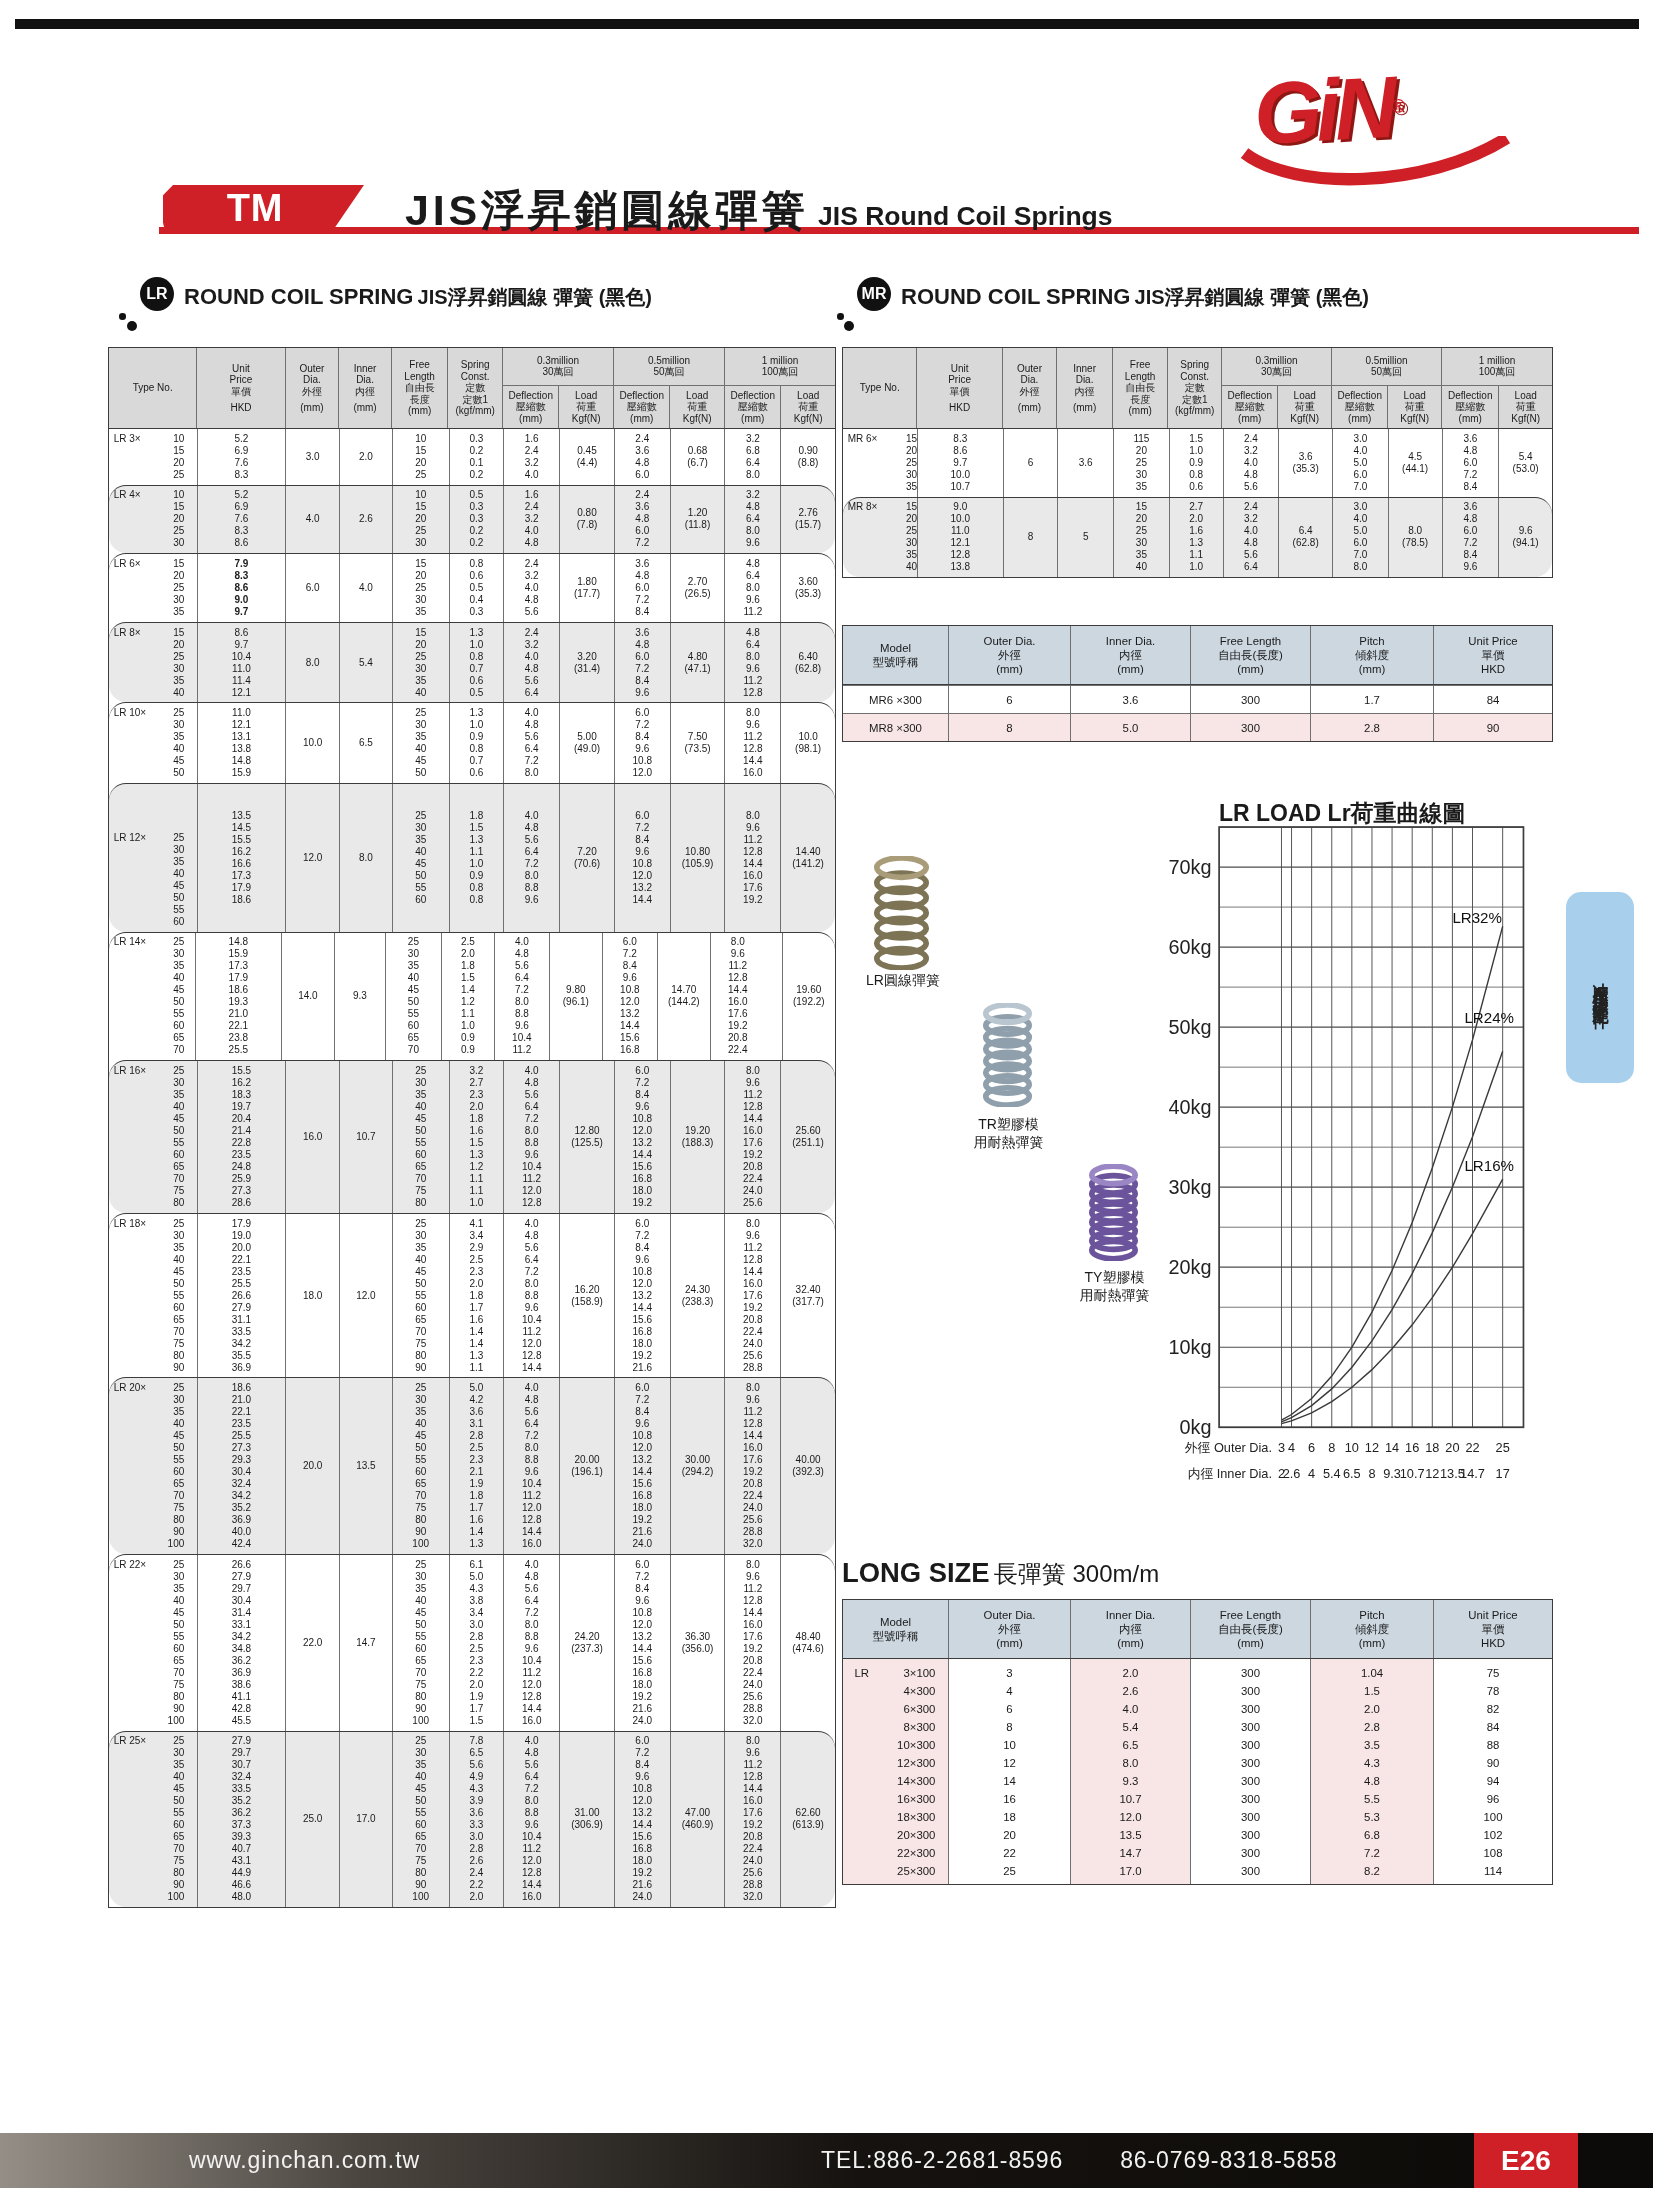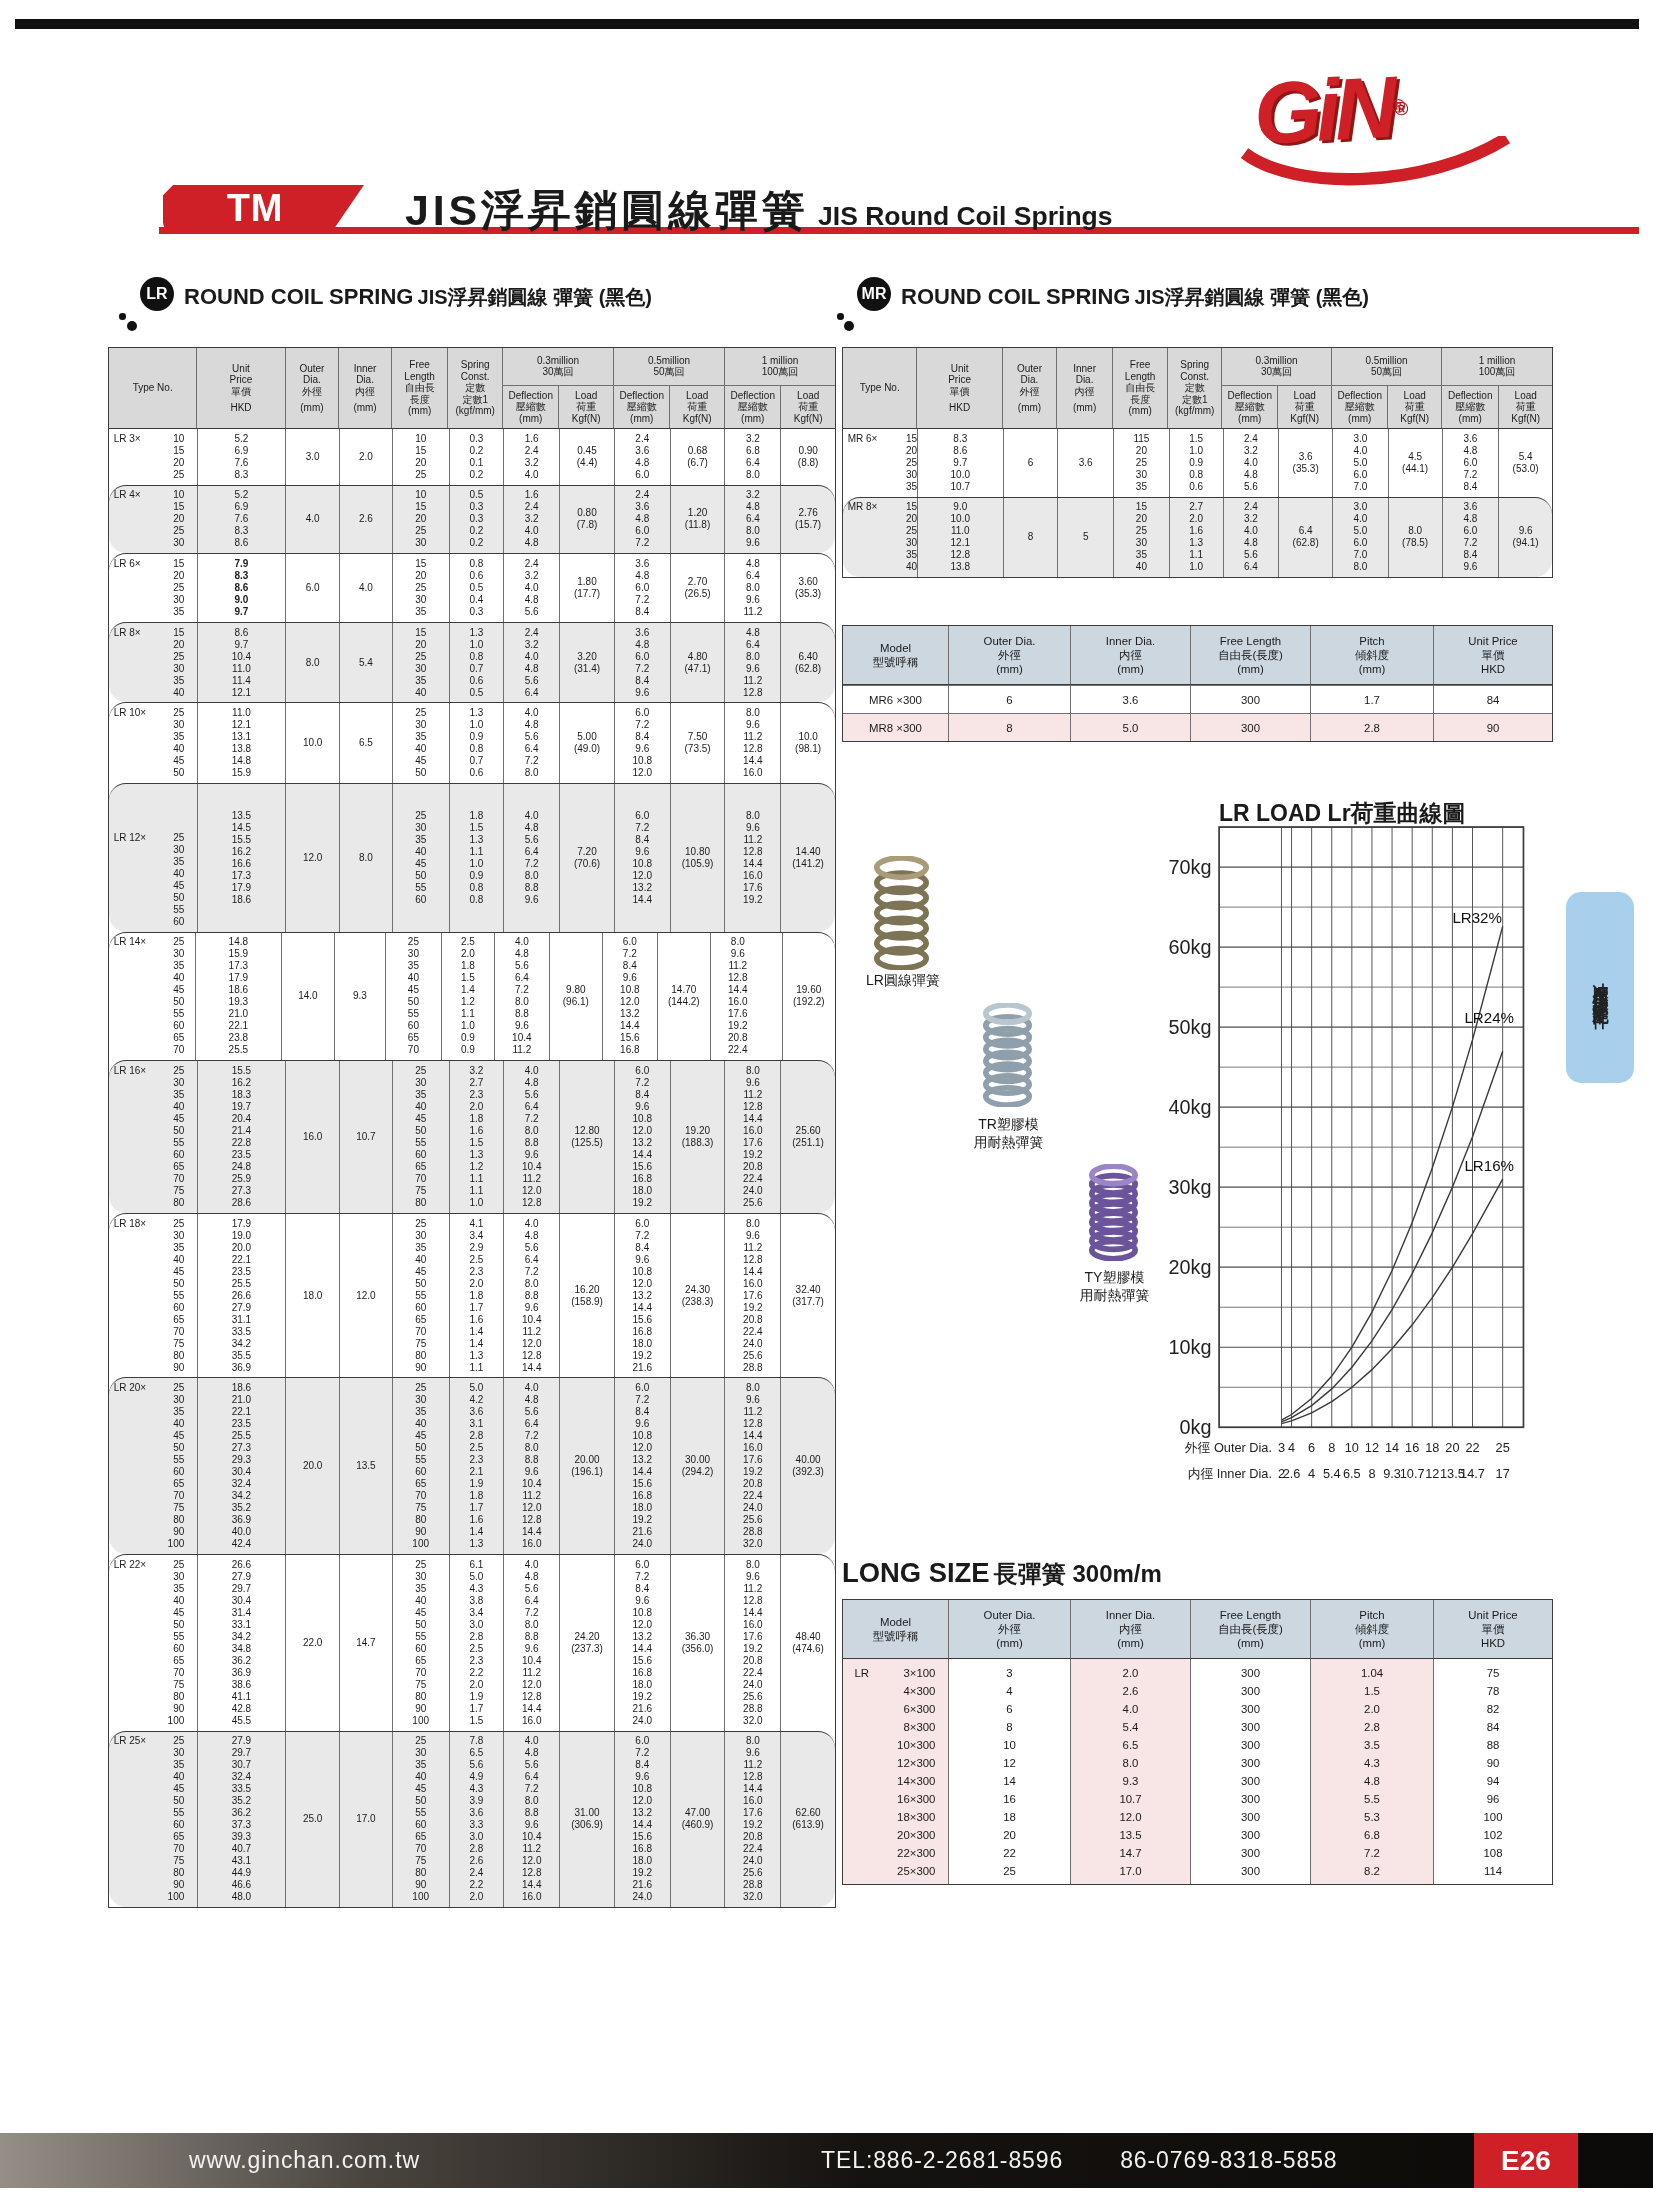--- a/index.html
+++ b/index.html
@@ -70,21 +70,21 @@
   .pink{background:#f8e6e6;}
   .lbody{display:flex;}
   .lcol{box-sizing:border-box;border-left:0.9px solid #707070;display:flex;flex-direction:column;
         justify-content:center;padding:4.7px 0;font-size:11.4px;line-height:18px;text-align:center;}
   .lcol:first-child{border-left:none;}
   .lmodel .tline{justify-content:flex-start;}
   .lmodel .tprefix{width:32px;padding-left:11.4px;}
   .lmodel .tsize{width:49px;}
 
   .long-title .en{font-size:27.4px;font-weight:bold;}
-  .long-title .zh{font-size:24px;font-weight:bold;}
+  .long-title .zh{font-size:24px;font-weight:normal;}
 
   
   .chart-title{font-size:23px;font-weight:bold;white-space:nowrap;}
   svg text{font-family:"Liberation Sans","DejaVu Sans",sans-serif;}
 
   
   .spring-caption{font-size:14px;text-align:center;white-space:pre-line;line-height:18px;}
 
   
   .side-tab{background:#a8d0ec;border-radius:15px;display:flex;align-items:center;justify-content:center;}

